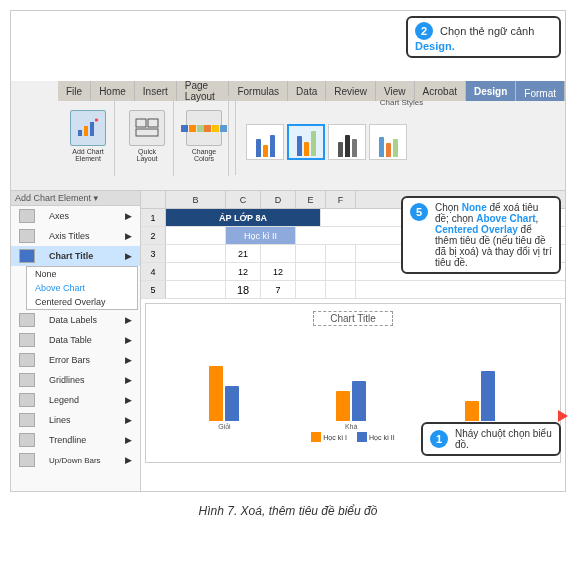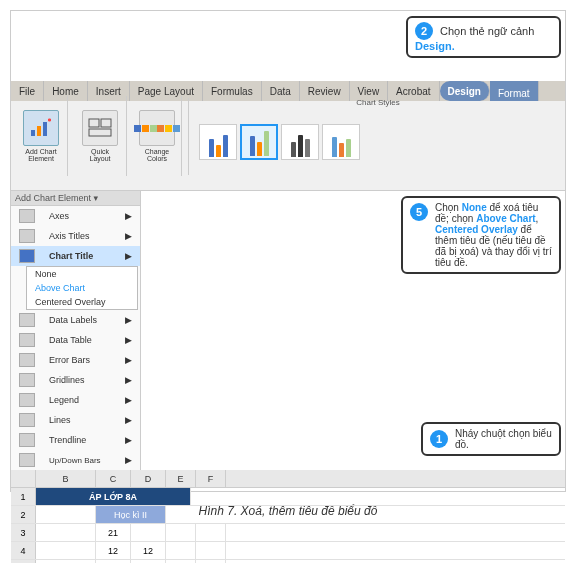--- a/index.html
+++ b/index.html
@@ -42,21 +42,20 @@
       cursor: pointer;
       color: #333;
       display: flex;
       align-items: center;
     }
 
     .ribbon-tab.active {
       background: #fff;
       color: #000;
       font-weight: bold;
-      border-radius: 10px;
     }
 
     .ribbon-tab.design {
       background: #6b8cba;
       color: #fff;
     }
 
     .ribbon-tab.format {
       background: #6b8cba;
       color: #fff;
@@ -132,21 +131,20 @@
 
     .bar-mini {
       width: 5px;
       border-radius: 1px 1px 0 0;
     }
 
     
     .spreadsheet-area {
       display: flex;
       height: 300px;
-      flex-direction: column;
     }
 
     
     .left-menu {
       width: 130px;
       background: #f9f9f9;
       border-right: 1px solid #ccc;
       font-size: 9px;
       color: #333;
     }
@@ -326,21 +324,21 @@
 <body>
 
 <div class="main-container" style="position:relative;">
 
 
   <div class="callout" style="position:absolute; top:5px; right:4px; max-width:155px; z-index:20; padding:4px 7px;">
     <span class="callout-num">2</span>
     <span class="callout-text">Chọn thẻ ngữ cảnh <span class="callout-blue">Design.</span></span>
   </div>
 
-  <div class="ribbon" style="margin-top:70px;">
+  <div class="ribbon" style="margin-top:70px;padding-left:47px;">
 
     <div class="ribbon-tabs">
       <div class="ribbon-tab">
           <span>File</span>
         </div>
       <div class="ribbon-tab">
           <span>Home</span>
         </div>
       <div class="ribbon-tab">
           <span>Insert</span>

